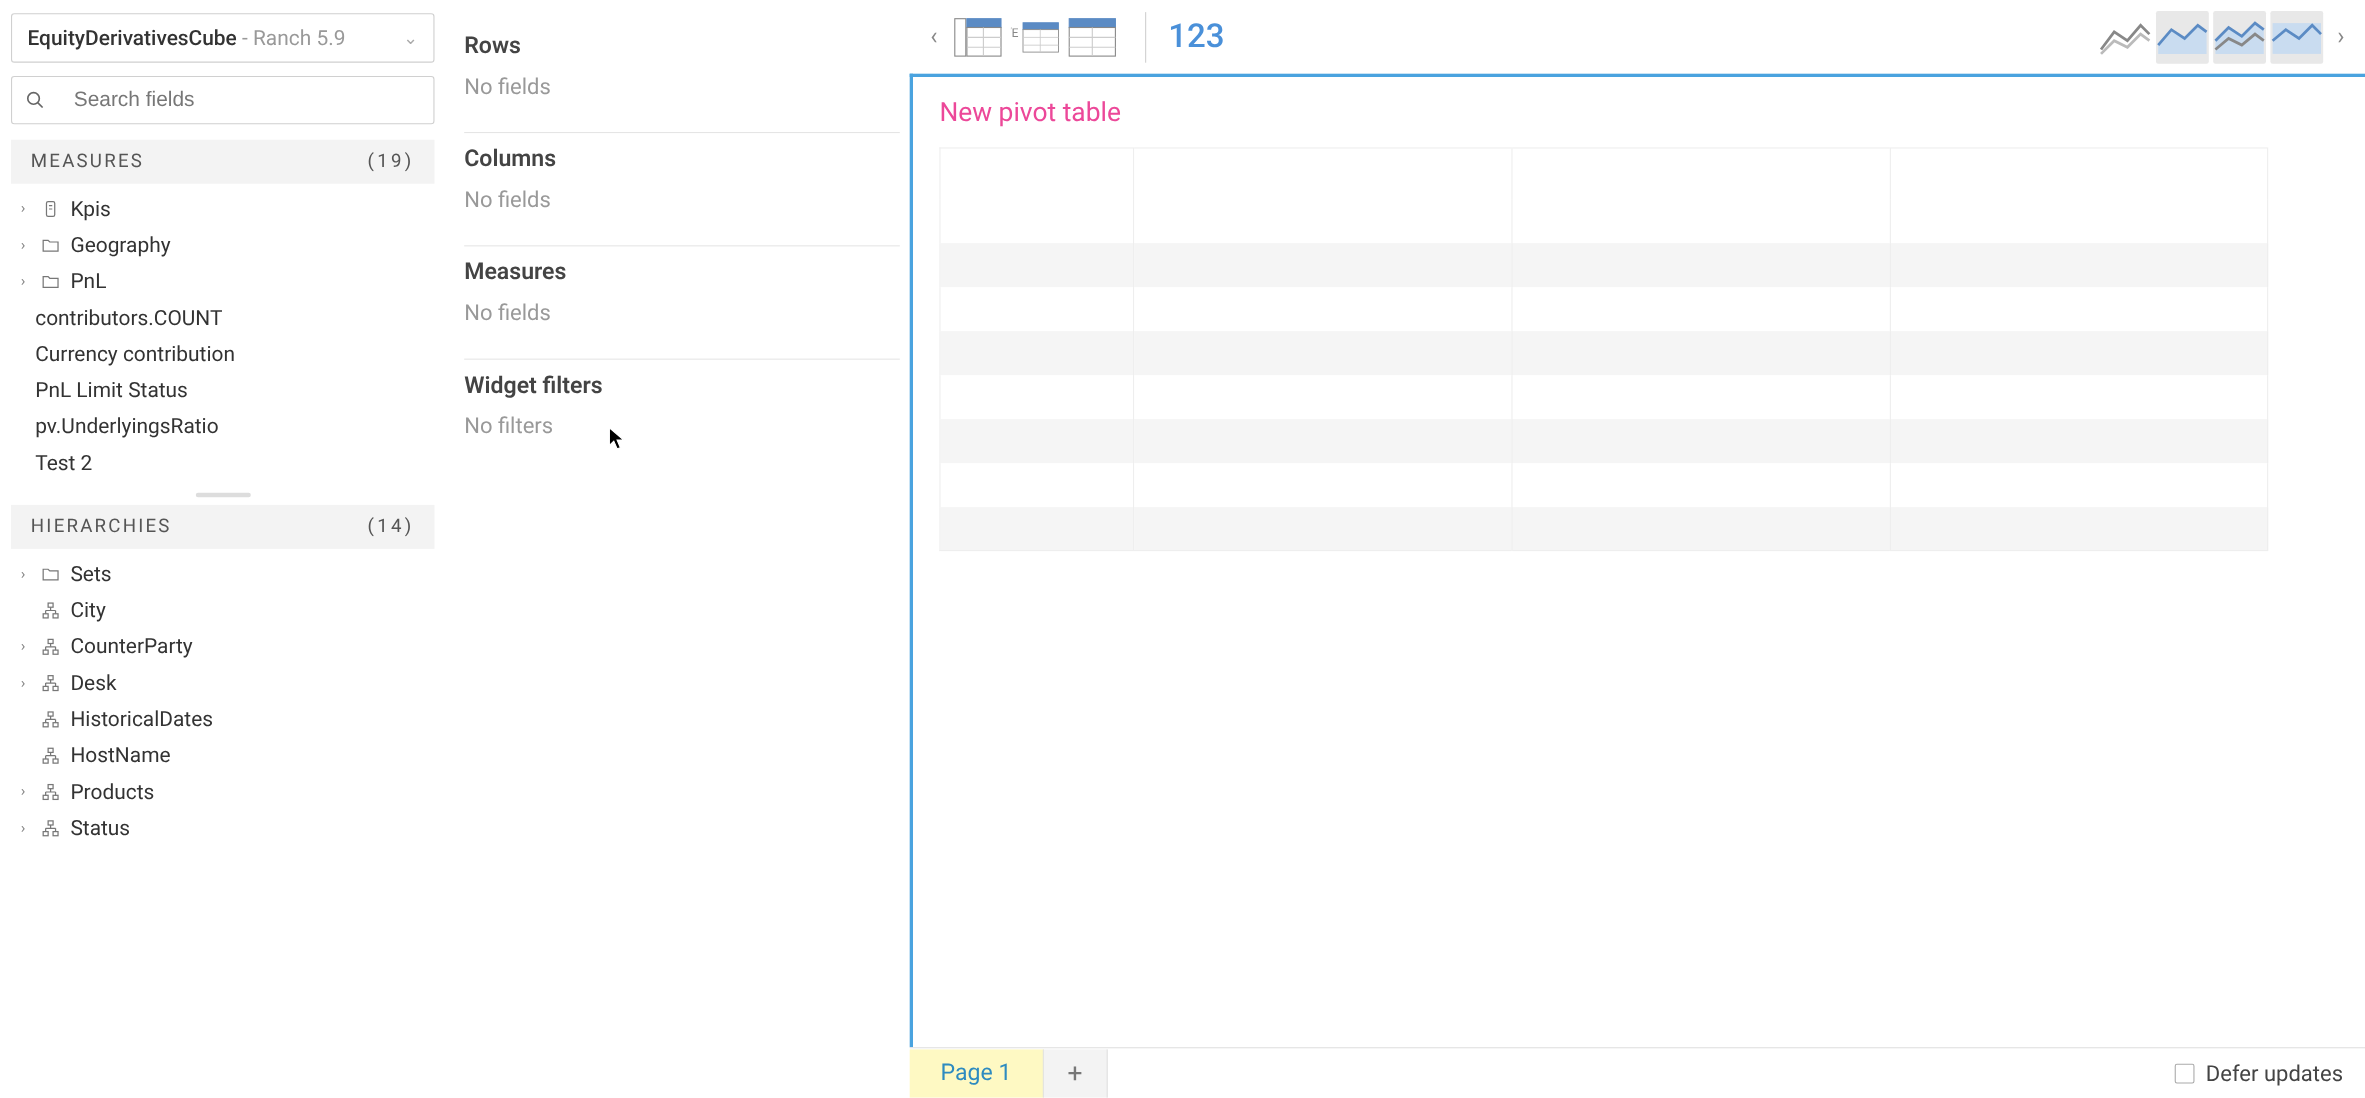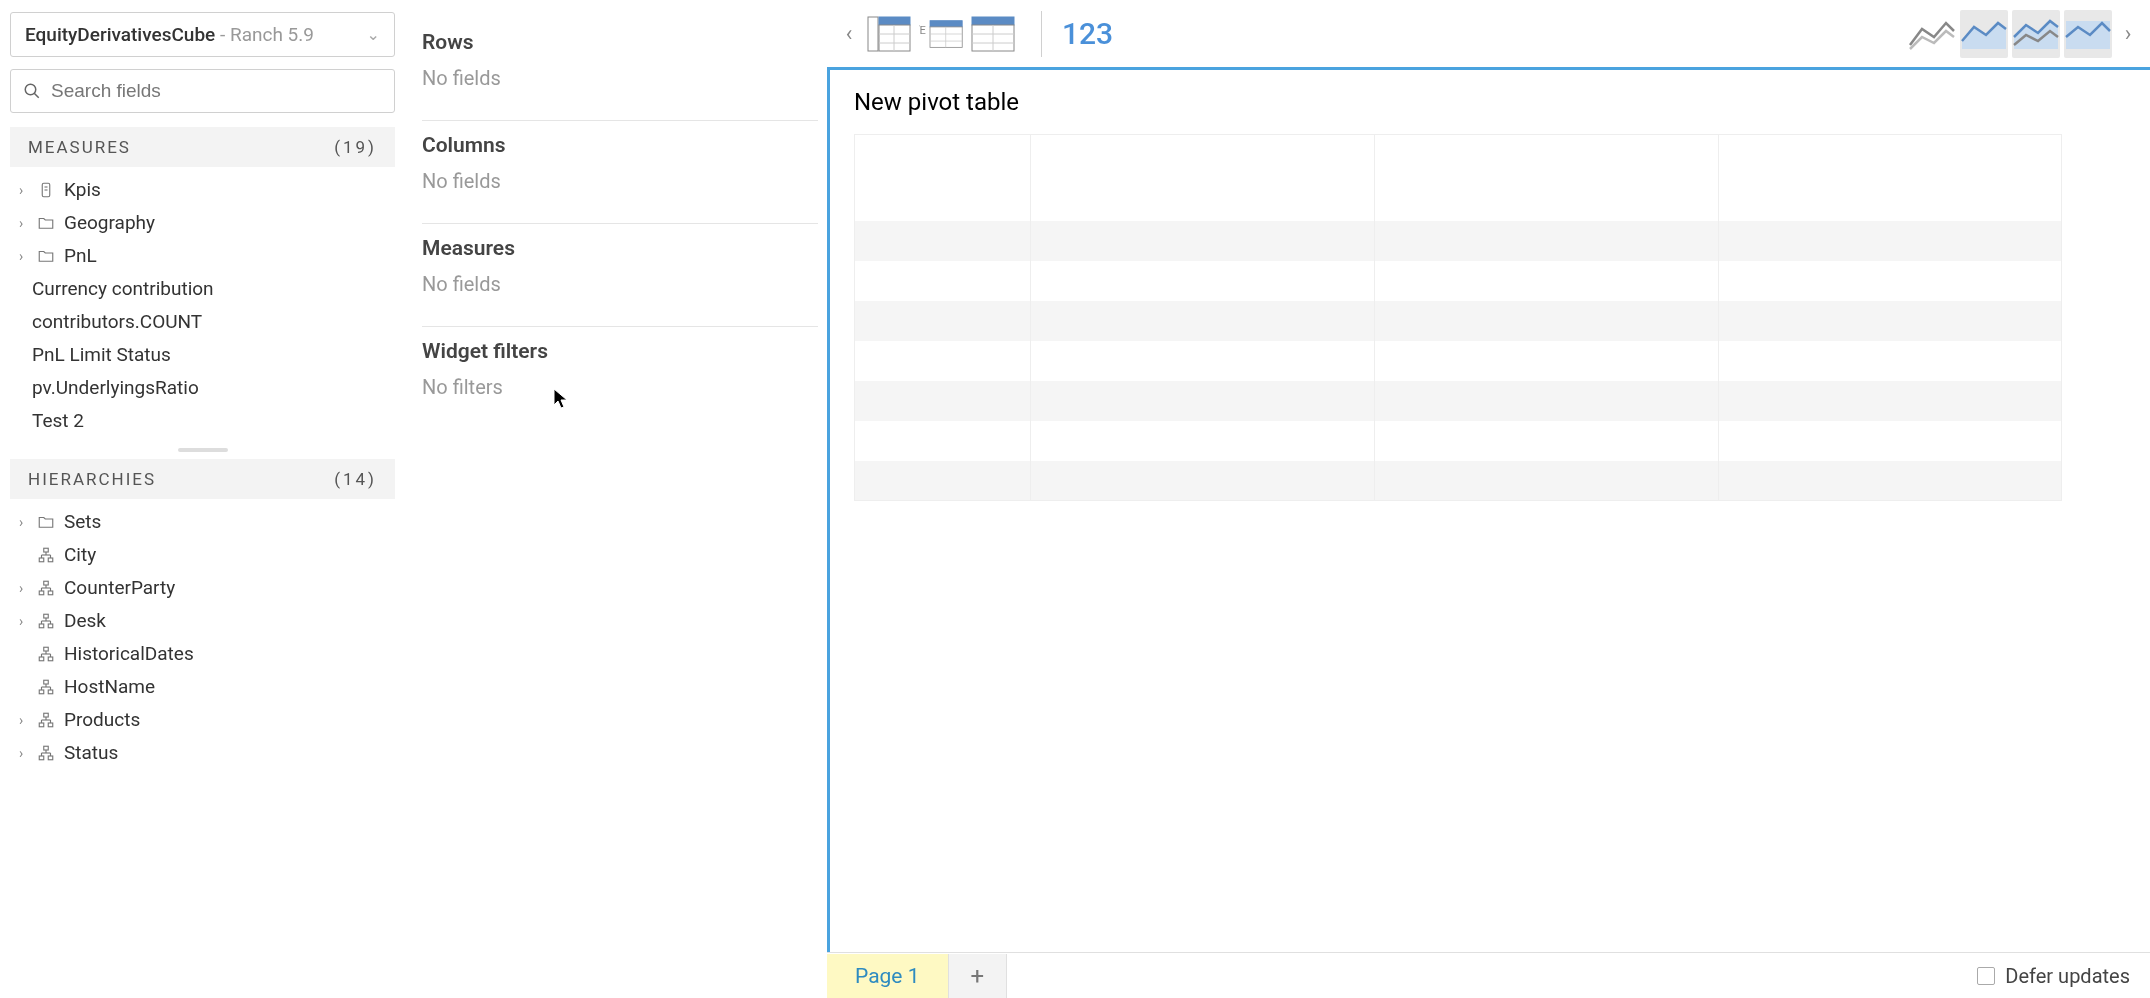--- a/index.html
+++ b/index.html
@@ -36,21 +36,21 @@
     .cube-selector .chev {
       color: #aaa;
       font-size: 16px;
     }
     .search-box {
       border: 1px solid #d0d0d0;
       border-radius: 3px;
       padding: 10px 12px;
       display: flex;
       align-items: center;
-      gap: 10px;
+      gap: 26px;
       margin-bottom: 14px;
     }
     .search-box svg { width: 18px; height: 18px; fill: none; stroke: #666; stroke-width: 2; }
     .search-box input {
       border: none;
       outline: none;
       font-size: 19px;
       flex: 1;
       color: #333;
     }
@@ -190,21 +190,21 @@
     .canvas {
       flex: 1;
       border-top: 3px solid #4aa3df;
       border-left: 3px solid #4aa3df;
       margin: 0 0 0 0;
       padding: 18px 24px;
       overflow: hidden;
     }
     .canvas-title {
       font-size: 24px;
-      color: #000000;
+      color: #ec4899;
       margin-bottom: 18px;
     }
     .ghost-table {
       border: 1px solid #eee;
       border-collapse: collapse;
       width: 95%;
     }
     .ghost-table .header-row { height: 46px; }
     .ghost-table .row { height: 40px; }
     .ghost-table .row.alt td { background: #f5f5f5; }
@@ -306,24 +306,24 @@
     <div class="tree-item">
       <span class="chevron">›</span>
       <span class="tree-icon">
           <svg viewBox="0 0 24 24">
             <path d="M3 6 L9 6 L11 8 L21 8 L21 19 L3 19 Z"></path>
           </svg>
         </span>
       <span>PnL</span>
     </div>
     <div class="tree-item child">
+      <span>contributors.COUNT</span>
+    </div>
+    <div class="tree-item child">
       <span>Currency contribution</span>
-    </div>
-    <div class="tree-item child">
-      <span>contributors.COUNT</span>
     </div>
     <div class="tree-item child">
       <span>PnL Limit Status</span>
     </div>
     <div class="tree-item child">
       <span>pv.UnderlyingsRatio</span>
     </div>
     <div class="tree-item child">
       <span>Test 2</span>
     </div>

